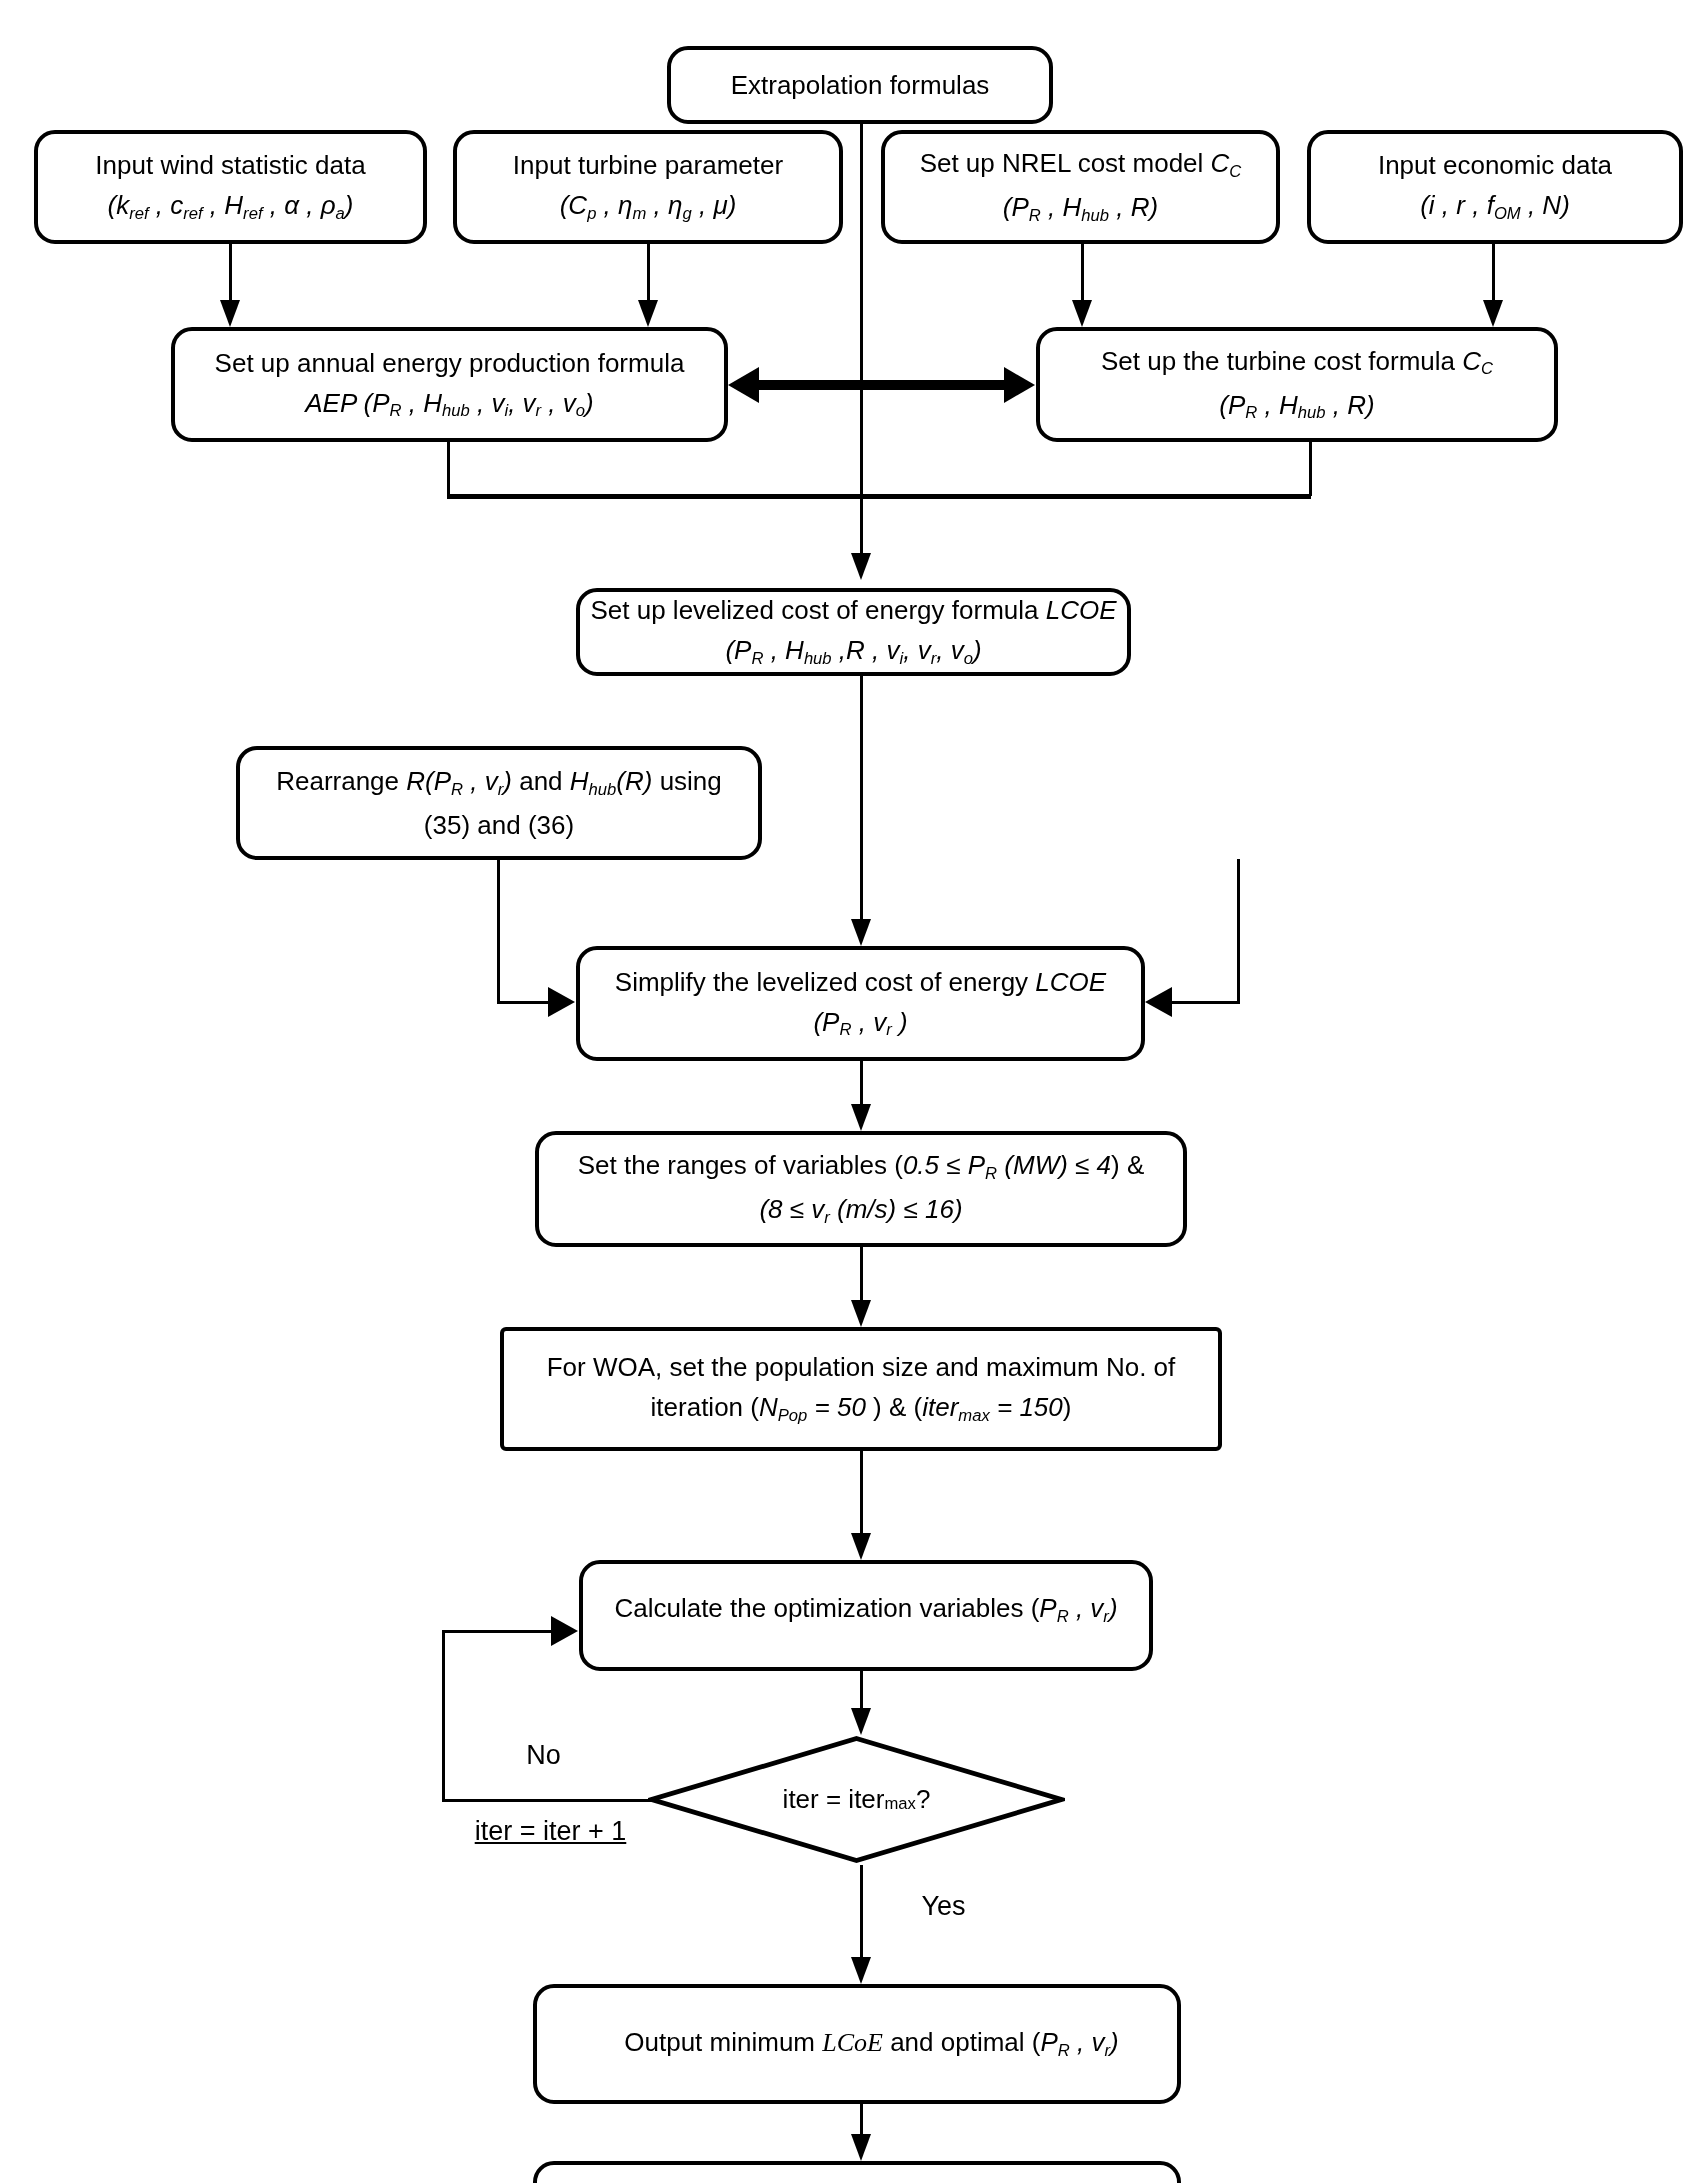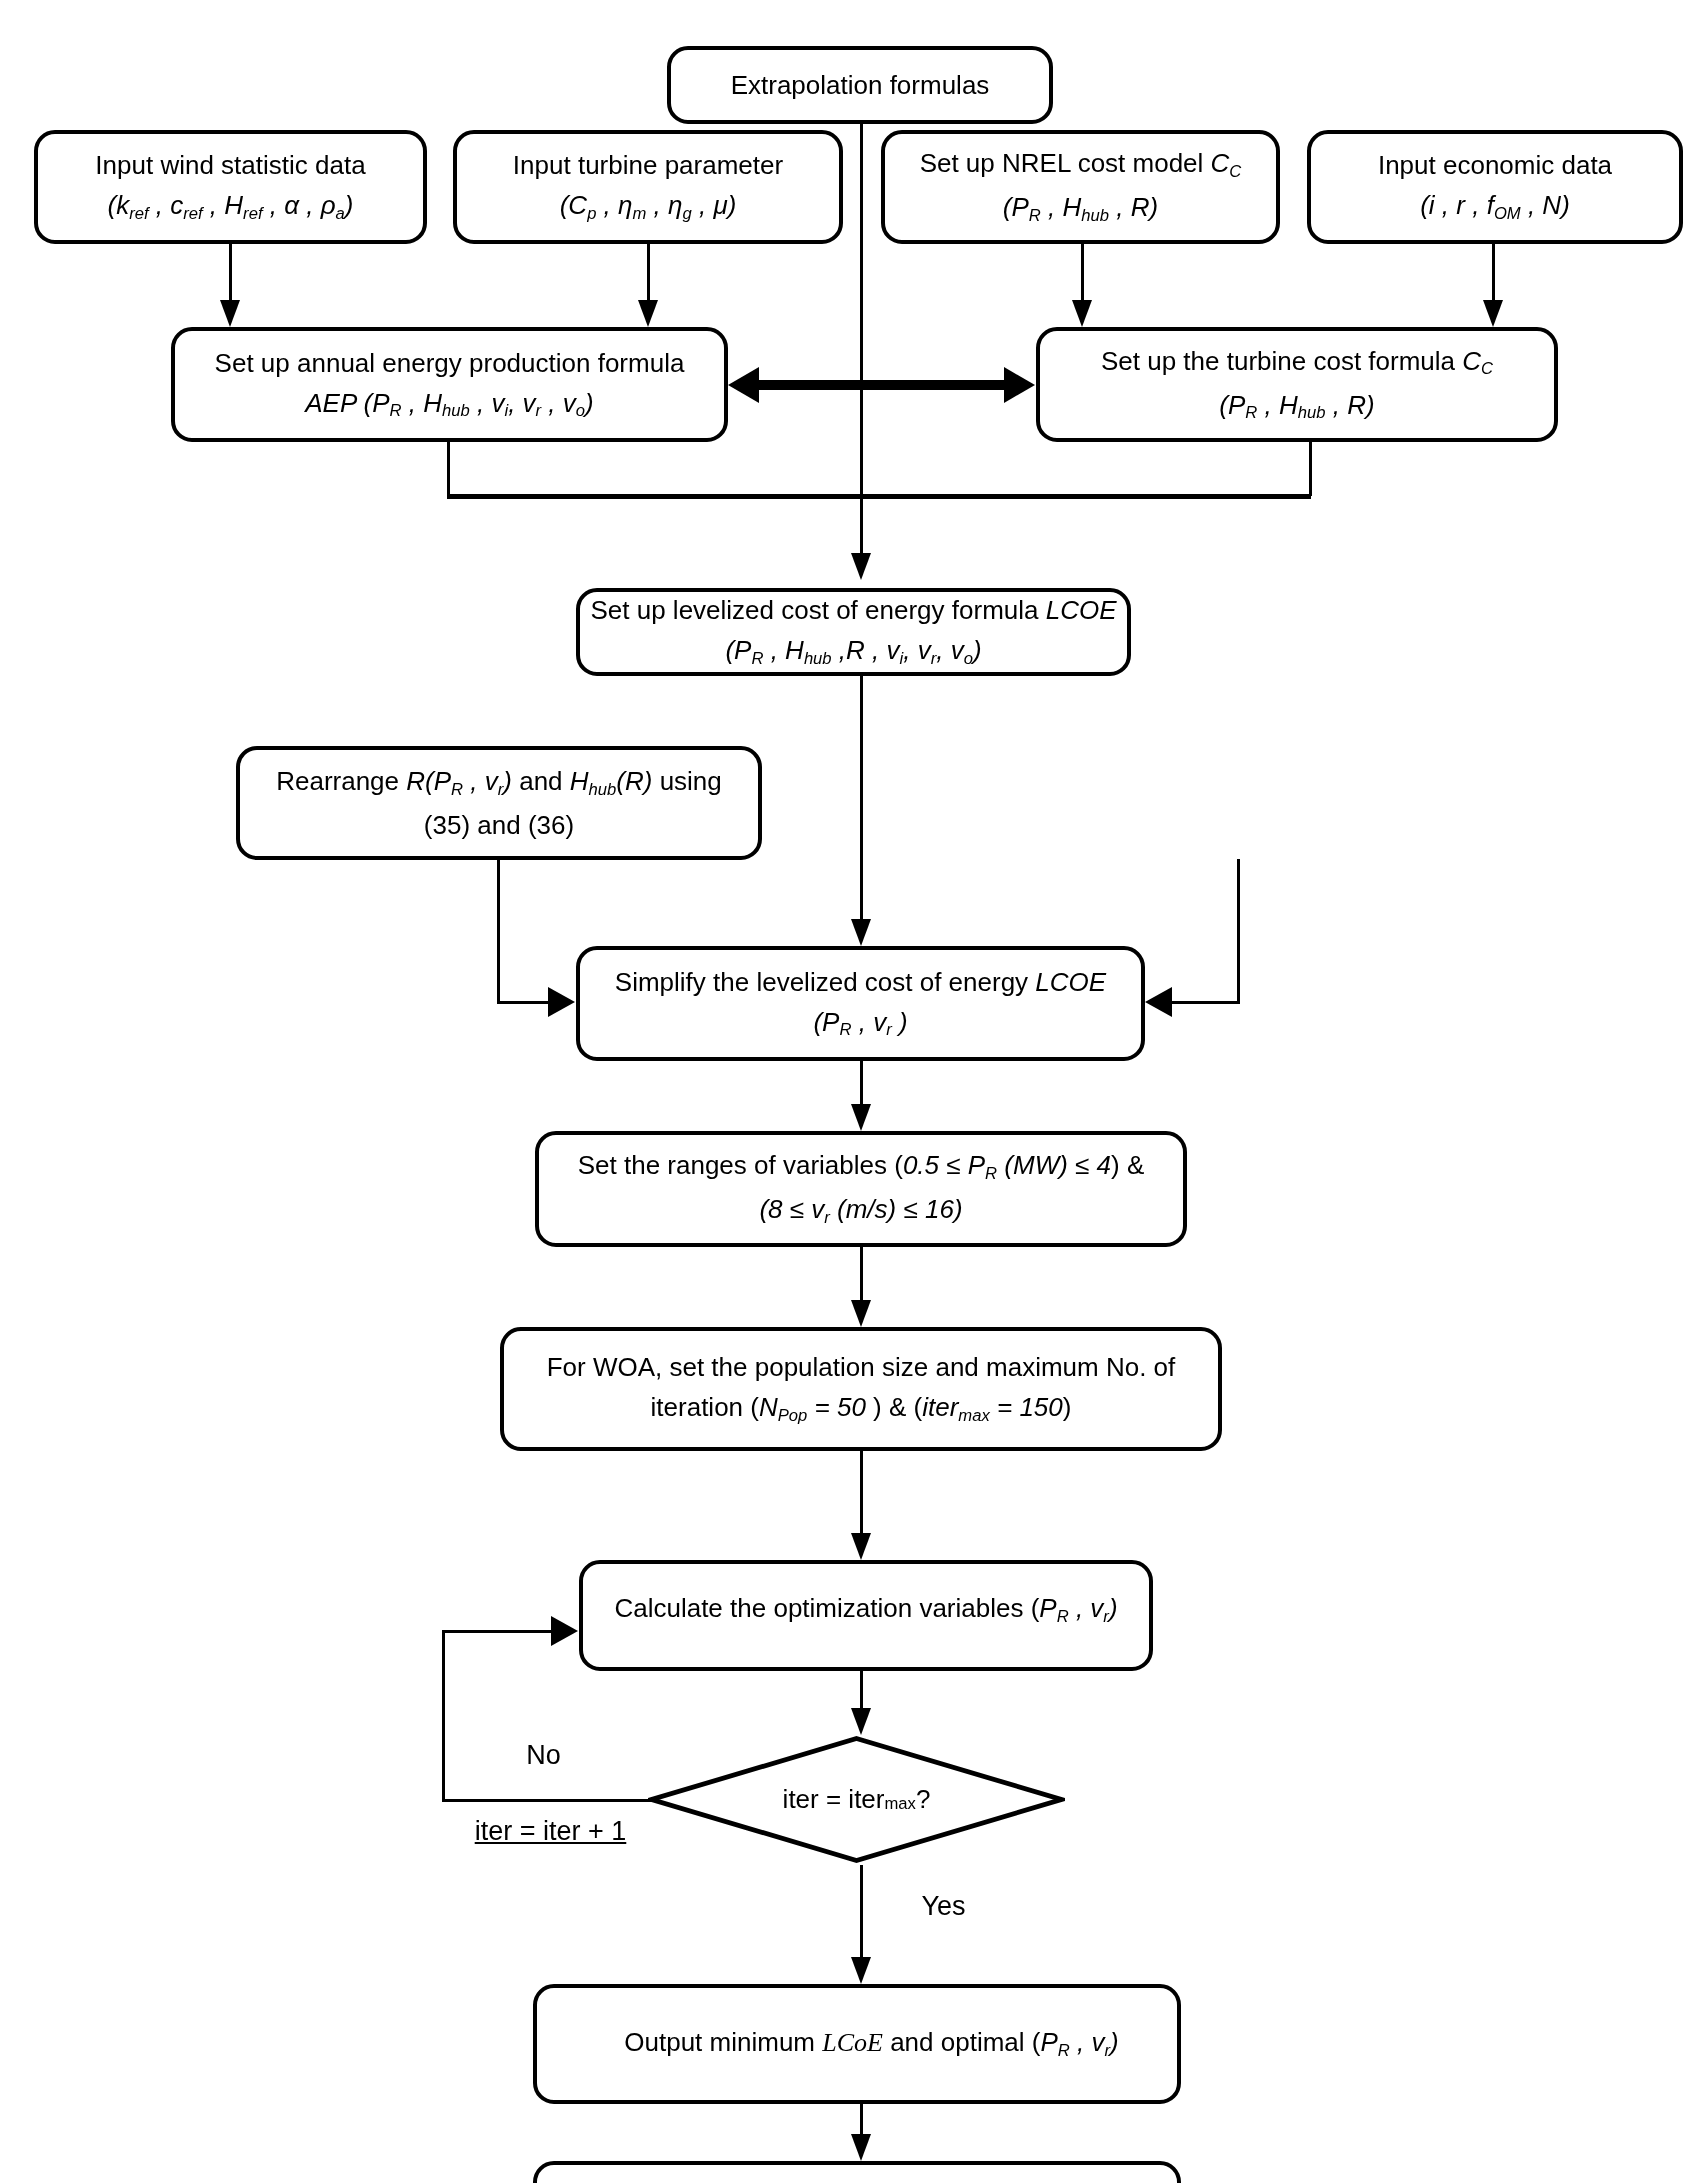--- a/index.html
+++ b/index.html
@@ -107,21 +107,21 @@
   <div class="node" style="left:576px;top:946px;width:569px;height:115px;">
     <div class="line"><span>Simplify the levelized cost of energy  </span><span class="it">LCOE</span></div>
     <div class="line"><span class="it">(</span><span class="it">P</span><span class="it sb">R</span><span class="it"> , </span><span class="it">v</span><span class="it sb">r</span><span class="it"> )</span></div>
   </div>
 
   <div class="node" style="left:535px;top:1131px;width:652px;height:116px;">
     <div class="line"><span>Set the ranges of variables (</span><span class="it">0.5 ≤ </span><span class="it">P</span><span class="it sb">R</span><span class="it"> (MW) ≤ 4</span><span>)  &amp;</span></div>
     <div class="line"><span class="it">(8 ≤ </span><span class="it">v</span><span class="it sb">r</span><span class="it"> (m/s) ≤ 16)</span></div>
   </div>
 
-  <div class="node" style="left:500px;top:1327px;width:722px;height:124px;">
+  <div class="node" style="left:500px;top:1327px;width:722px;height:124px;border-radius:6px;">
     <div class="line"><span>For WOA, set the population size and maximum No. of</span></div>
     <div class="line"><span>iteration (</span><span class="it">N</span><span class="it sb">Pop</span><span class="it"> = 50 </span><span>) &amp; (</span><span class="it">iter</span><span class="it sb">max</span><span class="it"> = 150</span><span>)</span></div>
   </div>
 
   <div class="node toppad" style="left:579px;top:1560px;width:574px;height:111px;padding-top:24px;">
     <div class="line"><span>Calculate the optimization variables (</span><span class="it">P</span><span class="it sb">R</span><span class="it"> , </span><span class="it">v</span><span class="it sb">r</span><span class="it">)</span></div>
   </div>
 
   <svg class="diamond" style="left:648px;top:1735px;" width="417" height="129" viewBox="0 0 956 296">
     <polygon points="478,8 948,148 478,288 8,148" fill="#ffffff" stroke="#000000" stroke-width="11"></polygon>

